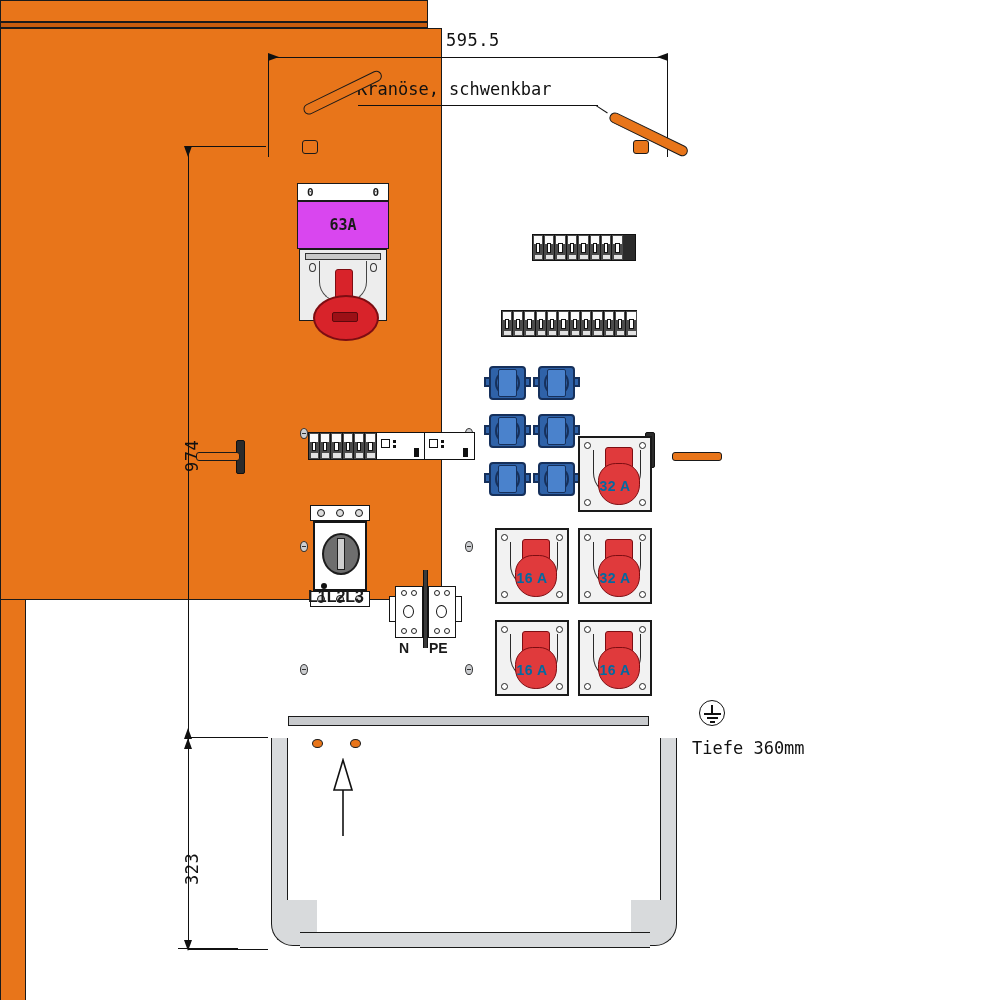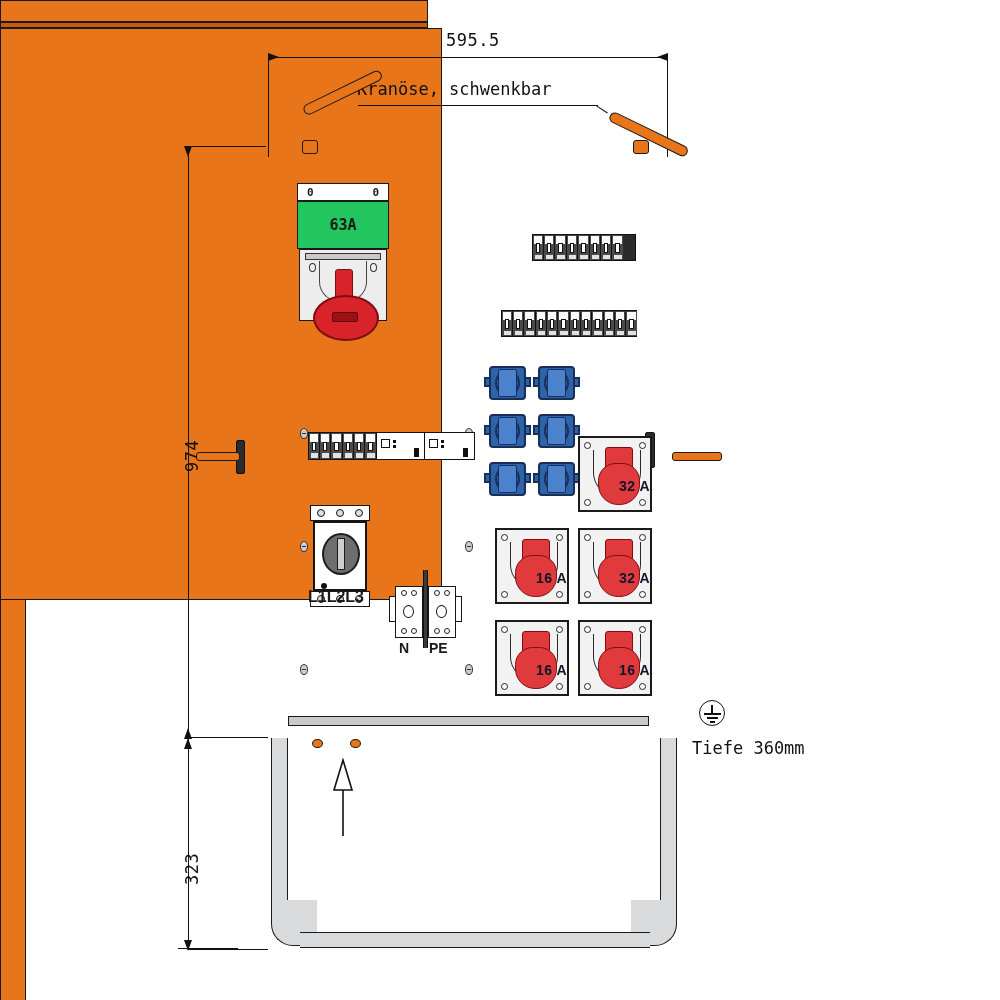--- a/index.html
+++ b/index.html
@@ -24,21 +24,21 @@
   .orange{background:#E8751A;border:1.4px solid #1a1a1a;box-sizing:border-box;}
   .orange-d{background:#C75C0E;border:1.4px solid #1a1a1a;box-sizing:border-box;}
 
   
   .hingebar{background:#E8751A;border-left:1.2px solid #1a1a1a;border-right:1.2px solid #1a1a1a;box-sizing:border-box;}
 
   
   .craneeye{position:absolute;background:#E8751A;border:1.4px solid #1a1a1a;border-radius:6px;box-sizing:border-box;}
 
   
-  .inletbox{position:absolute;background:#22c55e;border:1.5px solid #1a1a1a;box-sizing:border-box;}
+  .inletbox{position:absolute;background:#d946ef;border:1.5px solid #1a1a1a;box-sizing:border-box;}
   .inlet-top{position:absolute;background:#fff;border:1.5px solid #1a1a1a;box-sizing:border-box;
              display:flex;justify-content:space-between;align-items:center;padding:0 9px;
              font-size:11px;font-weight:bold;}
   .inlet-label{position:absolute;width:100%;text-align:center;font-size:15px;font-weight:bold;}
   .inlet-body{position:absolute;background:#EDEDED;border:1.3px solid #1a1a1a;box-sizing:border-box;}
   .inlet-red-ell{position:absolute;background:#D8232A;border:2px solid #7d0d12;border-radius:50%;}
   .inlet-red-key{position:absolute;background:#D8232A;border:1.6px solid #7d0d12;border-radius:3px;}
   .inlet-slot{position:absolute;background:#9c1016;border:1px solid #5d080c;border-radius:2px;}
 
   
@@ -64,21 +64,21 @@
   .bluesock .ear{position:absolute;width:7px;height:10px;background:#2f62a8;border:2px solid #16305b;box-sizing:border-box;}
   .bluesock .ring{position:absolute;left:6px;right:6px;top:4px;bottom:4px;border:2px solid #16305b;border-radius:50%;box-sizing:border-box;}
   .bluesock .inner{position:absolute;left:9px;right:9px;top:3px;bottom:3px;background:#4a82cc;border:1.6px solid #16305b;border-radius:2px;box-sizing:border-box;}
 
   
   .cee{position:absolute;background:#F2F2F2;border:2px solid #1a1a1a;box-sizing:border-box;}
   .cee .scr{position:absolute;width:7px;height:7px;border:1.3px solid #222;border-radius:50%;background:#fff;box-sizing:border-box;}
   .cee .lid{position:absolute;background:#E03A3C;border:1.6px solid #7d0d12;border-radius:3px 3px 0 0;}
   .cee .body{position:absolute;background:#E03A3C;border:1.8px solid #7d0d12;}
   .cee .hinge{position:absolute;border:1.6px solid #2a2a2a;border-top:none;border-radius:0 0 55% 55%;box-sizing:border-box;}
-  .cee .amp{position:absolute;width:100%;text-align:right;color:#0f172a;font-weight:bold;
+  .cee .amp{position:absolute;width:100%;text-align:center;color:#0369a1;font-weight:bold;
             font-family:"Liberation Sans",sans-serif;letter-spacing:.5px;}
 
   
   .mswitch{position:absolute;background:#fff;border:2px solid #151515;box-sizing:border-box;}
   .mterm{position:absolute;background:#fff;border:1.6px solid #151515;box-sizing:border-box;display:flex;
          justify-content:space-around;align-items:center;}
   .mterm i{display:block;width:8px;height:8px;border:1.5px solid #111;border-radius:50%;background:#ddd;box-sizing:border-box;}
   .mknob{position:absolute;border-radius:50%;background:#6e6e6e;border:2px solid #1d1d1d;box-sizing:border-box;}
   .mknob b{position:absolute;left:50%;top:8%;bottom:8%;width:8px;margin-left:-4px;background:#cfcfcf;border:1.5px solid #1d1d1d;box-sizing:border-box;}
   .mlabel{position:absolute;font-size:16px;font-weight:bold;font-family:"Liberation Sans",sans-serif;white-space:nowrap;}

